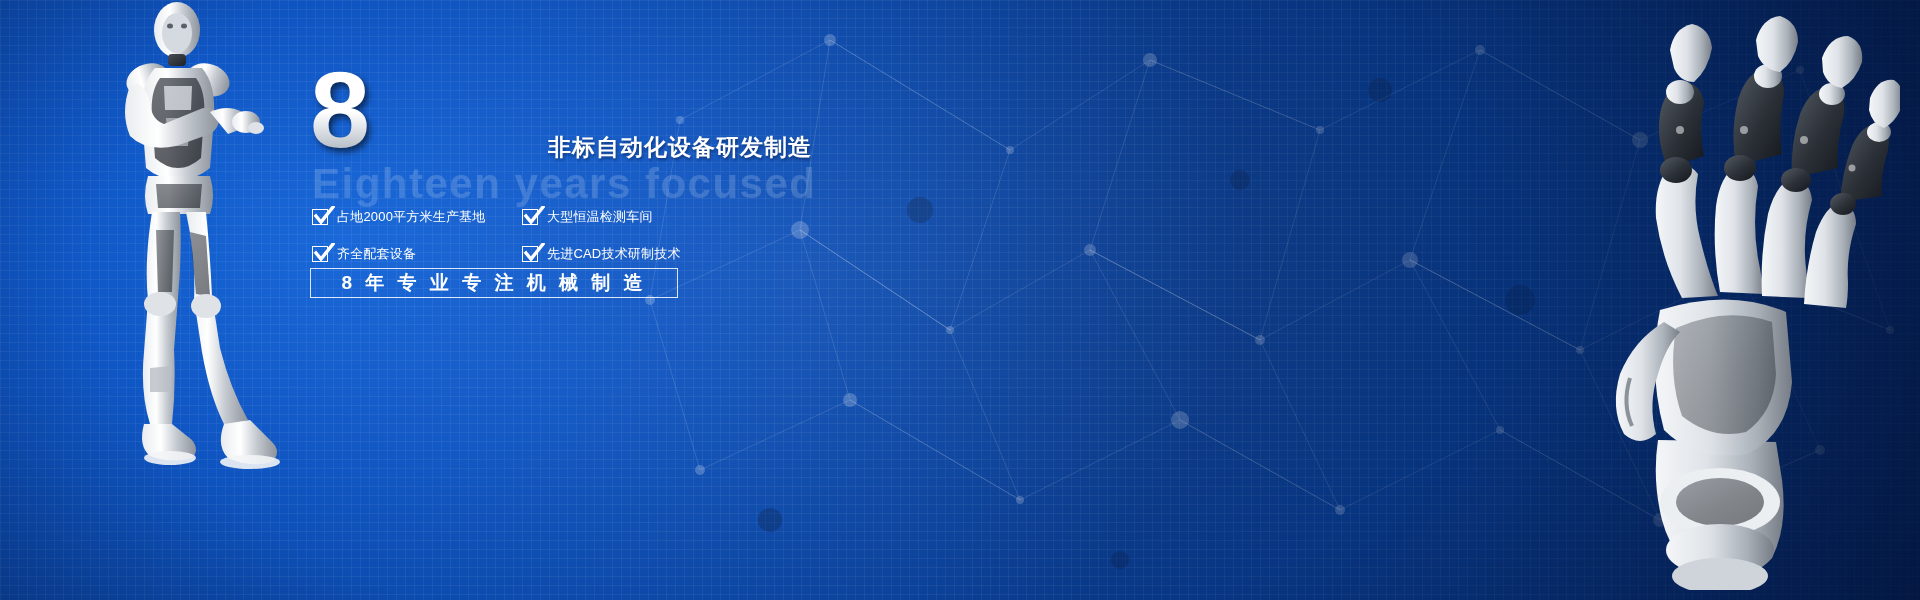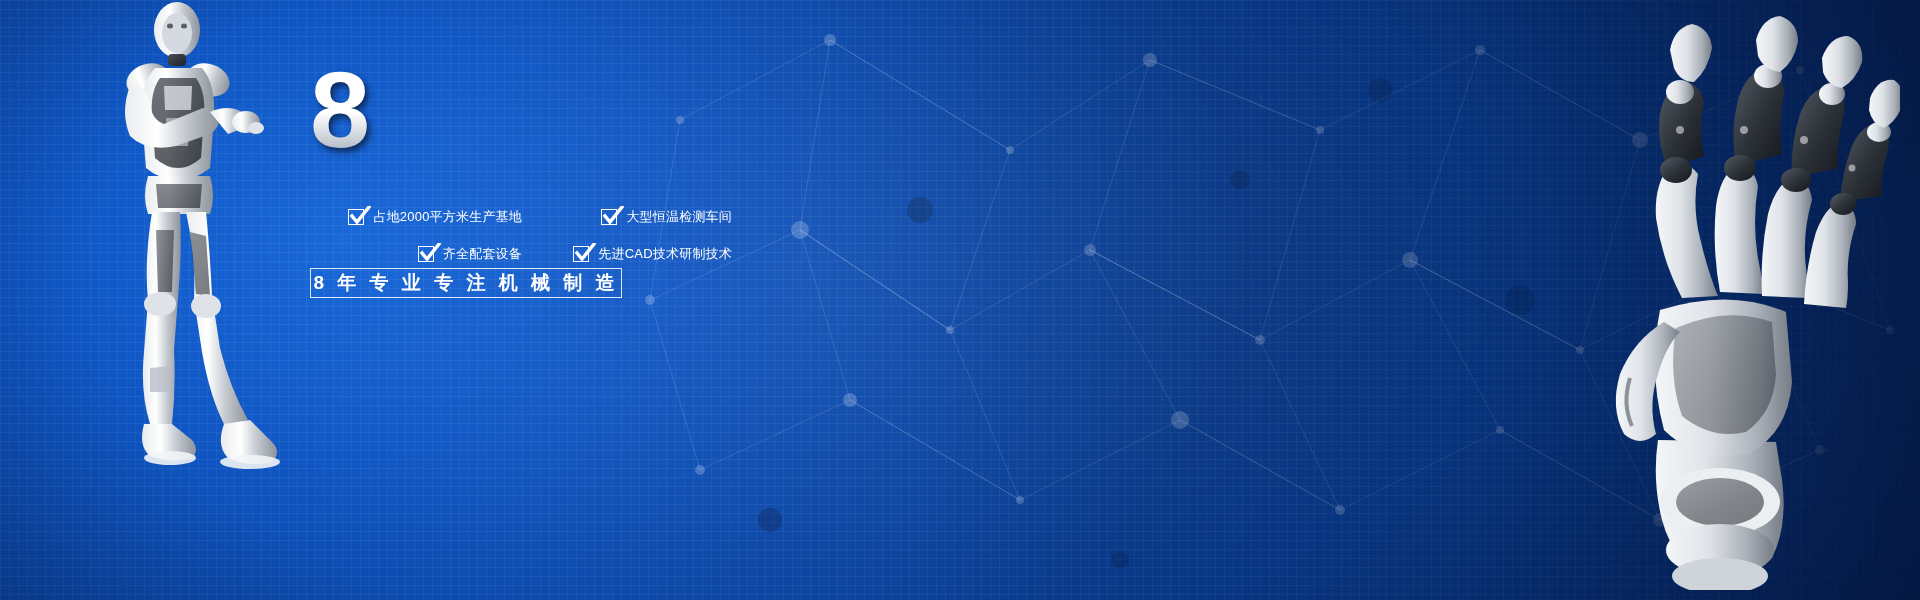--- a/index.html
+++ b/index.html
@@ -78,36 +78,36 @@
     white-space:nowrap;
   }
 
   
   #features {
     position:absolute; left:2px; top:138px;
     display:grid;
     grid-template-columns:210px 210px;
     grid-row-gap:19px; grid-column-gap:0px;
   }
-  .feat { display:flex; align-items:center; gap:9px;justify-content:flex-end; }
+  .feat { display:flex; align-items:center; gap:9px; }
   .chk {
     width:16px; height:16px; flex:none;
     border:1.5px solid #ffffff;
     position:relative;
   }
   .chk svg { position:absolute; left:0px; top:-4px; }
   .feat-label {
     font-size:13px; color:#ffffff; white-space:nowrap;
     letter-spacing:0.2px;
   }
 
   
   #slogan-box {
     position:absolute; left:0px; top:198px;
-    width:312px; height:30px;
+    width:368px; height:30px;
     border:1.5px solid rgba(255,255,255,0.85);
     display:flex; align-items:center; justify-content:center;
   }
   #slogan-text {
     font-size:19px; font-weight:bold; color:#ffffff;
     letter-spacing:4px; white-space:nowrap;
   }
 </style>
 </head>
 <body>
@@ -286,22 +286,24 @@
         <circle cx="204" cy="120" r="4"></circle>
       <circle cx="264" cy="130" r="4"></circle>
         <circle cx="312" cy="158" r="3.5"></circle>
     </g>
   </svg>
 
   <div id="content">
 
     <div class="headline">
       <div class="big8">8</div>
+      <div class="subtitle">非标自动化设备研发制造</div>
     </div>
 
+    <div class="ghost">Eighteen years focused</div>
 
     <div id="features">
       <div class="feat">
         <span class="chk">
           <svg width="22" height="22" viewBox="0 0 22 22">
               <path d="M3,10 L8,16 L20,1" stroke="#ffffff" stroke-width="3.4" fill="none" stroke-linecap="square"></path>
             </svg>
         </span>
         <span class="feat-label">占地2000平方米生产基地</span>
       </div>

